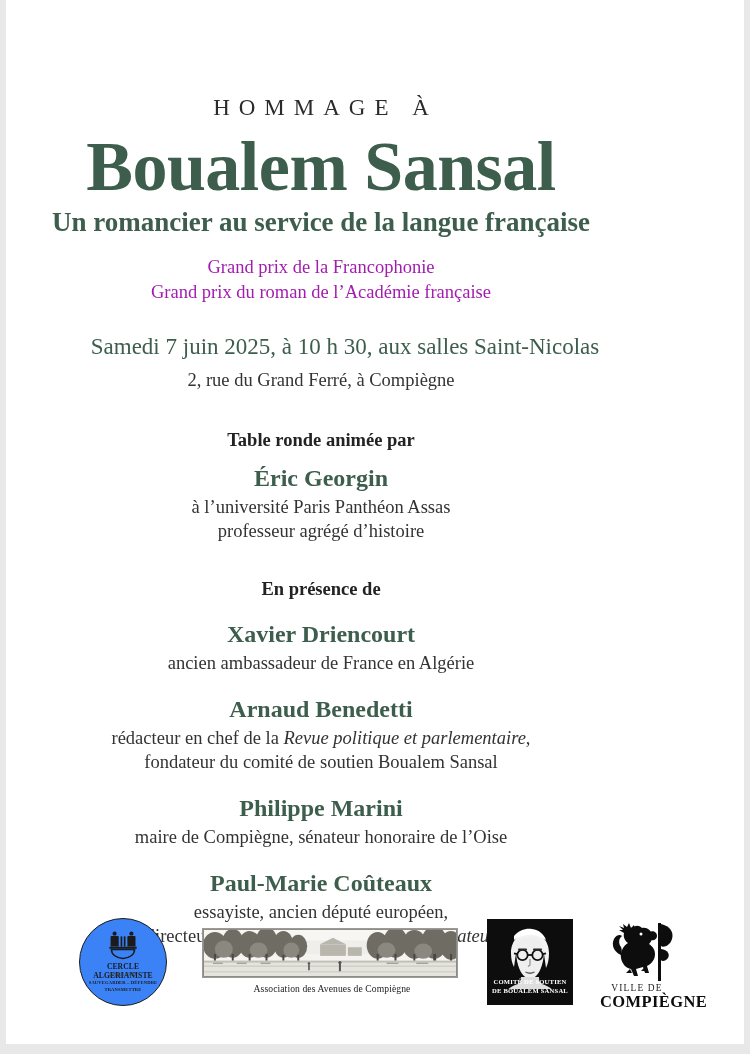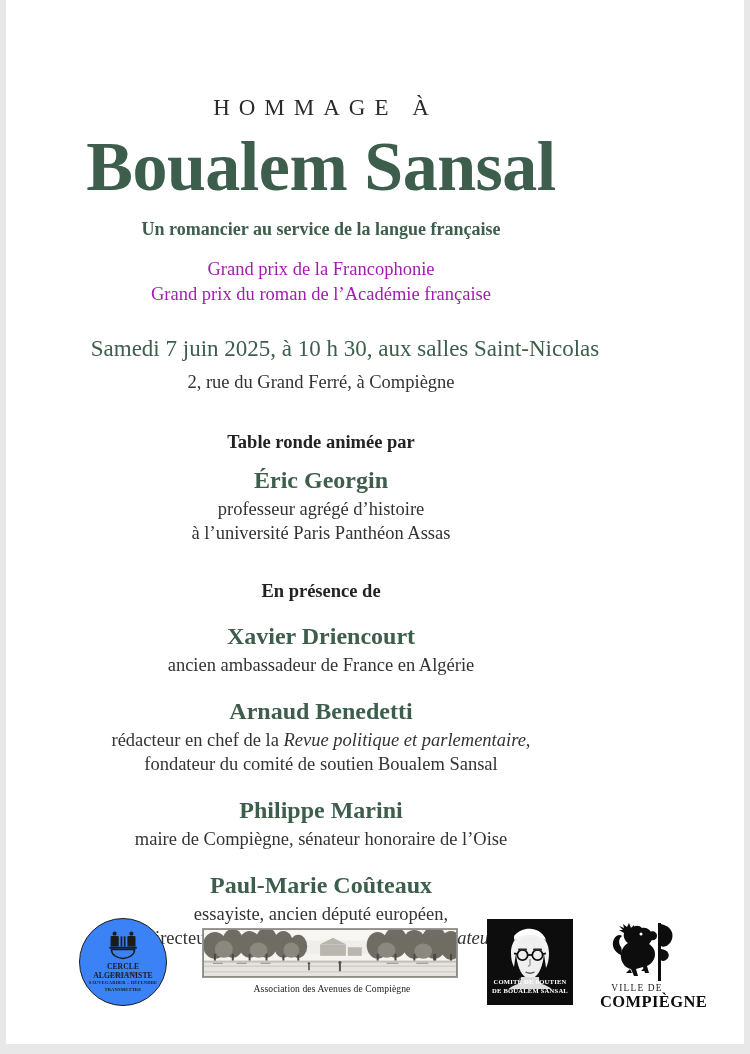--- a/index.html
+++ b/index.html
@@ -47,22 +47,22 @@
   .headline {
     margin-top: 14px;
     font-size: 70px;
     line-height: 0.98;
     color: #3d5e4c;
     font-weight: 700;
     letter-spacing: -0.5px;
   }
 
   .tagline {
-    margin-top: 18px;
-    font-size: 18px;
+    margin-top: 6px;
+    font-size: 27px;
     line-height: 1.1;
     color: #3d5e4c;
     font-weight: 700;
   }
 
   .prizes {
     margin-top: 18px;
     font-size: 18.5px;
     line-height: 1.35;
     color: #a21caf;
@@ -253,22 +253,22 @@
       <div>Grand prix du roman de l’Académie française</div>
     </div>
 
     <div class="event-line">Samedi 7 juin 2025, à 10 h 30, aux salles Saint-Nicolas</div>
     <div class="event-address">2, rue du Grand Ferré, à Compiègne</div>
 
     <div class="section-label label-table">Table ronde animée par</div>
     <div class="person">
       <div class="person-name">Éric Georgin</div>
       <div class="person-role">
+          <div><span>à l’université Paris Panthéon Assas</span></div>
           <div><span>professeur agrégé d’histoire</span></div>
-          <div><span>à l’université Paris Panthéon Assas</span></div>
         </div>
     </div>
 
     <div class="section-label label-presence">En présence de</div>
 
     <div class="person gap">
       <div class="person-name">Xavier Driencourt</div>
       <div class="person-role">
           <div><span>ancien ambassadeur de France en Algérie</span></div>
         </div>

